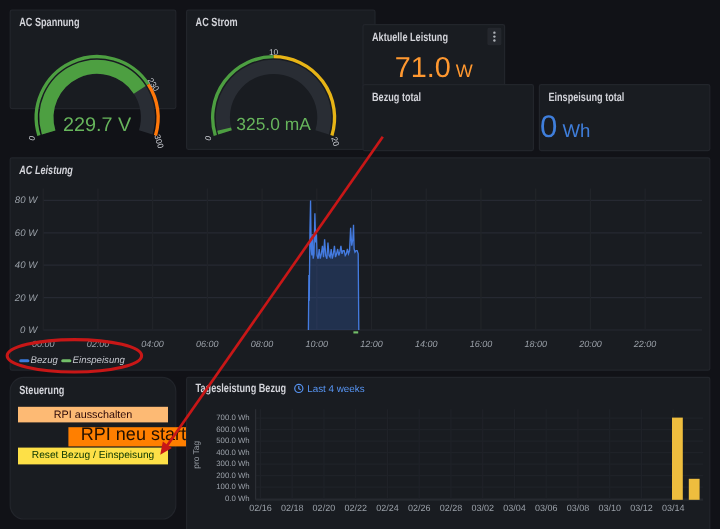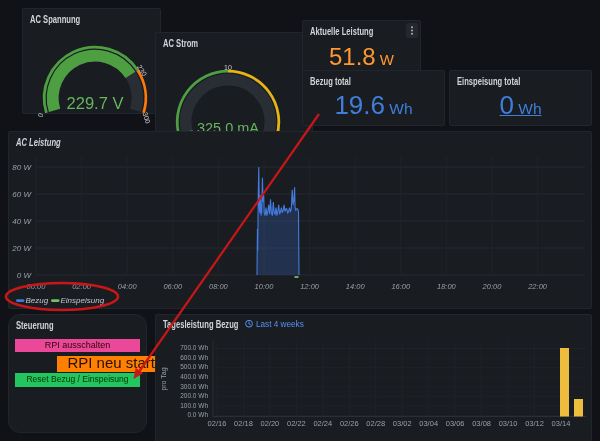--- a/index.html
+++ b/index.html
@@ -6,35 +6,35 @@
 *{box-sizing:border-box;font-family:"Liberation Sans",sans-serif;}
 #stage{position:relative;width:600px;height:441px;background:#111217;}
 .panel{position:absolute;background:#191c21;border:1px solid #22252b;border-radius:2px;}
 .ptitle{position:absolute;left:7px;top:5px;font-size:10px;font-weight:bold;color:#d3d4da;transform:scaleX(0.76);transform-origin:0 0;white-space:nowrap;}
 svg{position:absolute;left:0;top:0;display:block;}
 </style>
 </head>
 <body>
 <div id="stage">
 
-<div class="panel" style="left:22px;top:8px;width:139px;height:106px;">
+<div class="panel" style="left:8px;top:8px;width:139px;height:83px;">
   <div class="ptitle">AC Spannung</div>
   <svg width="139" height="117" viewBox="0 0 139 117">
     <path d="M31.55,101.37 A42.3,42.3 0 1 1 112.45,101.37" stroke="#292d34" stroke-width="11.8" fill="none"></path>
     <path d="M31.55,101.37 A42.3,42.3 0 0 1 107.43,65.90" stroke="#4d9f41" stroke-width="11.8" fill="none"></path>
     <path d="M23.42,103.85 A50.8,50.8 0 0 1 114.55,61.26" stroke="#4d9f41" stroke-width="2.8" fill="none"></path>
     <path d="M114.55,61.26 A50.8,50.8 0 0 1 120.58,103.85" stroke="#ff780a" stroke-width="2.8" fill="none"></path>
     <text x="17" y="109" font-size="7" fill="#c9cbd1" transform="rotate(-73 17 106)" text-anchor="middle">0</text>
     <text x="119.5" y="62" font-size="7" fill="#c9cbd1" transform="rotate(57 117.5 60)" text-anchor="middle">230</text>
     <text x="124.5" y="109" font-size="7" fill="#c9cbd1" transform="rotate(73 122.5 107)" text-anchor="middle">300</text>
     <text x="72" y="100" font-size="16.5" fill="#67b55c" text-anchor="middle">229.7 V</text>
   </svg>
 </div>
 
-<div class="panel" style="left:155px;top:8px;width:158px;height:117px;margin-top:24px;">
+<div class="panel" style="left:155px;top:8px;width:158px;height:117px;">
   <div class="ptitle">AC Strom</div>
   <svg width="138" height="117" viewBox="0 0 138 117">
     <path d="M31.55,101.37 A42.3,42.3 0 1 1 112.45,101.37" stroke="#292d34" stroke-width="11.8" fill="none"></path>
     <path d="M31.55,101.37 A42.3,42.3 0 0 1 30.78,98.52" stroke="#4d9f41" stroke-width="11.8" fill="none"></path>
     <path d="M23.42,103.85 A50.8,50.8 0 0 1 72,38.2" stroke="#4d9f41" stroke-width="2.8" fill="none"></path>
     <path d="M72,38.2 A50.8,50.8 0 0 1 120.58,103.85" stroke="#e7b416" stroke-width="2.8" fill="none"></path>
     <text x="17" y="109" font-size="7" fill="#c9cbd1" transform="rotate(-73 17 106)" text-anchor="middle">0</text>
     <text x="72" y="36.5" font-size="7" fill="#c9cbd1" text-anchor="middle">10</text>
     <text x="124.5" y="109" font-size="7" fill="#c9cbd1" transform="rotate(73 122.5 107)" text-anchor="middle">20</text>
     <text x="72" y="99.5" font-size="14.5" fill="#67b55c" text-anchor="middle">325.0 mA</text>
@@ -45,35 +45,32 @@
   <div class="ptitle">Aktuelle Leistung</div>
   <svg style="position:absolute;left:103px;top:2px;" width="12" height="15" viewBox="0 0 12 15">
         <rect x="0" y="0" width="12" height="15" rx="2" fill="#24272d"></rect>
         <g fill="#aeb2b8">
           <circle cx="6" cy="4.2" r="1"></circle>
           <circle cx="6" cy="7.5" r="1"></circle>
           <circle cx="6" cy="10.8" r="1"></circle>
         </g>
       </svg>
   <div style="position:absolute;left:0;top:25px;width:100%;text-align:center;color:#ff9830;line-height:21px;">
-    <span style="font-size:24px;">51.8</span><span style="font-size:15px;"> W</span>
+    <span style="font-size:24px;">71.0</span><span style="font-size:15px;"> W</span>
   </div>
 </div>
 
 
 <div class="panel" style="left:302px;top:70px;width:143px;height:56px;padding-left:26px;">
   <div class="ptitle">Bezug total</div>
-  <div style="position:absolute;left:0;top:23px;width:100%;text-align:center;color:#3f7edb;line-height:23px;">
-    <span style="font-size:26px;">19.6</span><span style="font-size:15.5px;"> Wh</span>
-  </div>
 </div>
 
 <div class="panel" style="left:449px;top:70px;width:143px;height:56px;padding-left:24px;">
   <div class="ptitle">Einspeisung total</div>
-  <div style="position:absolute;left:0;top:23px;width:100%;text-align:center;color:#3f7edb;line-height:23px;text-decoration:underline;">
+  <div style="position:absolute;left:0;top:23px;width:100%;color:#3f7edb;line-height:23px;">
     <span style="font-size:26px;">0</span><span style="font-size:15.5px;"> Wh</span>
   </div>
 </div>
 
 <div class="panel" style="left:8px;top:131px;width:584px;height:178px;font-style:italic;">
   <div class="ptitle">AC Leistung</div>
   <svg width="584" height="178" viewBox="0 0 584 178">
         <line x1="27" y1="35" x2="576" y2="35" stroke="#262932" stroke-width="1"></line>
         <text x="22" y="37.5" font-size="8" fill="#9aa0a8" text-anchor="end">80 W</text>
         <line x1="27" y1="62" x2="576" y2="62" stroke="#262932" stroke-width="1"></line>
@@ -113,23 +110,23 @@
         <path d="M248.0,143.0L248.4,97.1L248.7,118.7L249.3,59.3L249.8,35.0L250.3,75.5L250.9,80.9L251.4,63.3L252.0,83.6L252.7,79.5L253.4,45.8L254.1,70.1L254.7,63.3L255.2,80.9L256.1,83.6L257.0,75.5L257.9,83.6L258.8,79.5L259.7,72.8L260.6,82.3L261.5,67.4L262.4,80.9L263.4,83.6L264.3,70.1L265.2,80.9L266.1,82.3L267.0,75.5L267.9,83.6L268.8,79.5L269.7,72.8L270.6,82.3L271.5,79.5L272.4,75.5L273.3,80.9L274.2,78.2L275.1,72.8L276.0,79.5L276.9,76.8L277.8,76.8L278.7,80.9L279.6,79.5L280.5,75.5L281.4,79.5L282.3,76.8L283.2,57.9L284.1,72.8L285.0,67.4L285.6,55.3L286.1,75.5L286.8,78.2L287.7,76.8L288.6,76.8L289.5,79.5L290.0,143.0" fill="none" stroke="#447be0" stroke-width="1.1"></path>
         <rect x="7" y="167.3" width="8.5" height="2.6" rx="1.3" fill="#3a7bdd"></rect>
         <text x="16.5" y="170.5" font-size="8" fill="#c4c6cd">Bezug</text>
         <rect x="42" y="167.3" width="8.5" height="2.6" rx="1.3" fill="#73bf69"></rect>
         <text x="51.5" y="170.5" font-size="8" fill="#c4c6cd">Einspeisung</text>
       </svg>
 </div>
 
 <div class="panel" style="left:8px;top:314px;width:139px;height:119px;border-radius:12px;">
   <div class="ptitle">Steuerung</div>
-  <div style="position:absolute;left:6px;top:23.5px;width:125px;height:13.5px;background:#ec4899;color:#2b0808;font-size:9px;text-align:center;line-height:13px;">RPI ausschalten</div>
+  <div style="position:absolute;left:6px;top:23.5px;width:125px;height:13.5px;background:#fdba74;color:#2b0808;font-size:9px;text-align:center;line-height:13px;">RPI ausschalten</div>
   <div style="position:absolute;left:6px;top:40.5px;width:125px;height:16px;background:#ff7f00;color:#221000;font-size:15px;text-align:center;line-height:13px;margin-left:42px;">RPI neu starten</div>
-  <div style="position:absolute;left:6px;top:58px;width:125px;height:14px;background:#22c55e;color:#063300;font-size:8.5px;text-align:center;line-height:13.5px;">Reset Bezug / Einspeisung</div>
+  <div style="position:absolute;left:6px;top:58px;width:125px;height:14px;background:#fde047;color:#063300;font-size:8.5px;text-align:center;line-height:13.5px;">Reset Bezug / Einspeisung</div>
 </div>
 
 <div class="panel" style="left:155px;top:314px;width:437px;height:136px;">
   <div class="ptitle" style="font-weight:700;top:4px;">Tagesleistung Bezug</div>
   <svg width="437" height="119" viewBox="0 0 437 119">
         <line x1="57" y1="33.5" x2="430" y2="33.5" stroke="#1f2228" stroke-width="1"></line>
         <text x="52" y="35.3" font-size="6.5" fill="#9aa0a8" text-anchor="end">700.0 Wh</text>
         <line x1="57" y1="43.071" x2="430" y2="43.071" stroke="#1f2228" stroke-width="1"></line>
         <text x="52" y="44.870999999999995" font-size="6.5" fill="#9aa0a8" text-anchor="end">600.0 Wh</text>
         <line x1="57" y1="52.641999999999996" x2="430" y2="52.641999999999996" stroke="#1f2228" stroke-width="1"></line>

